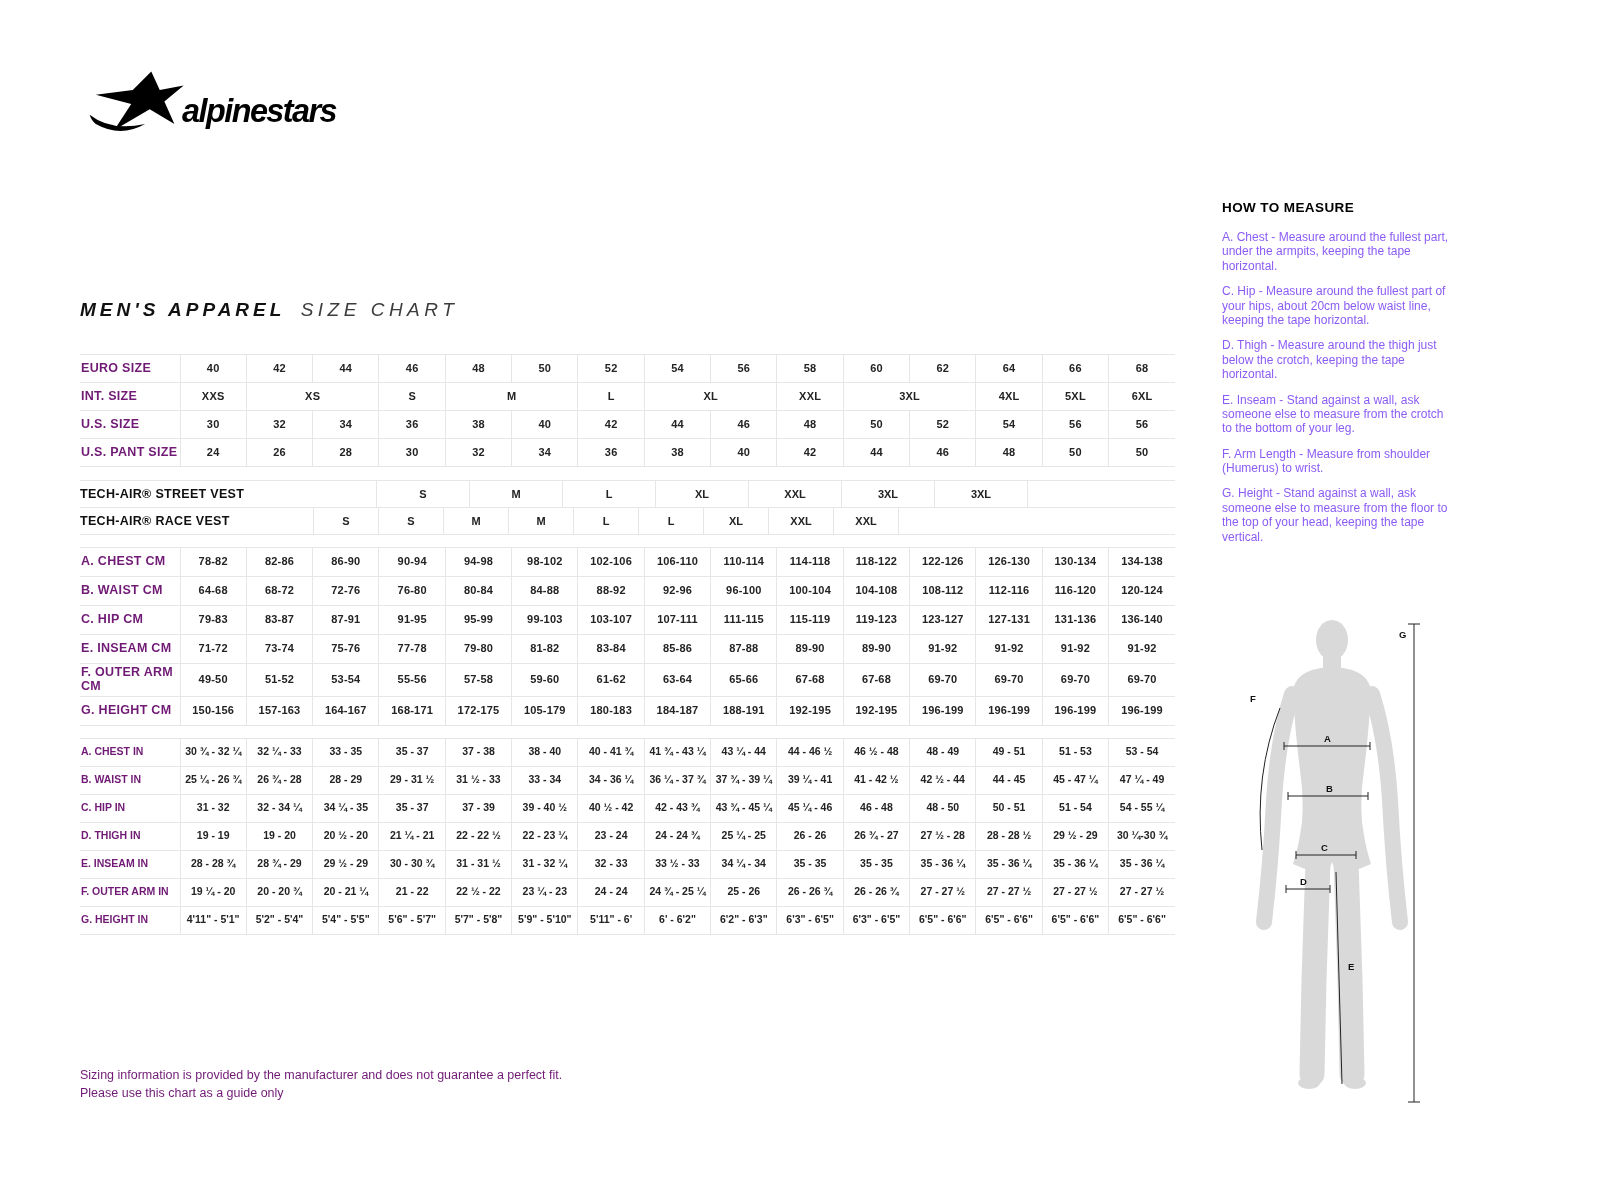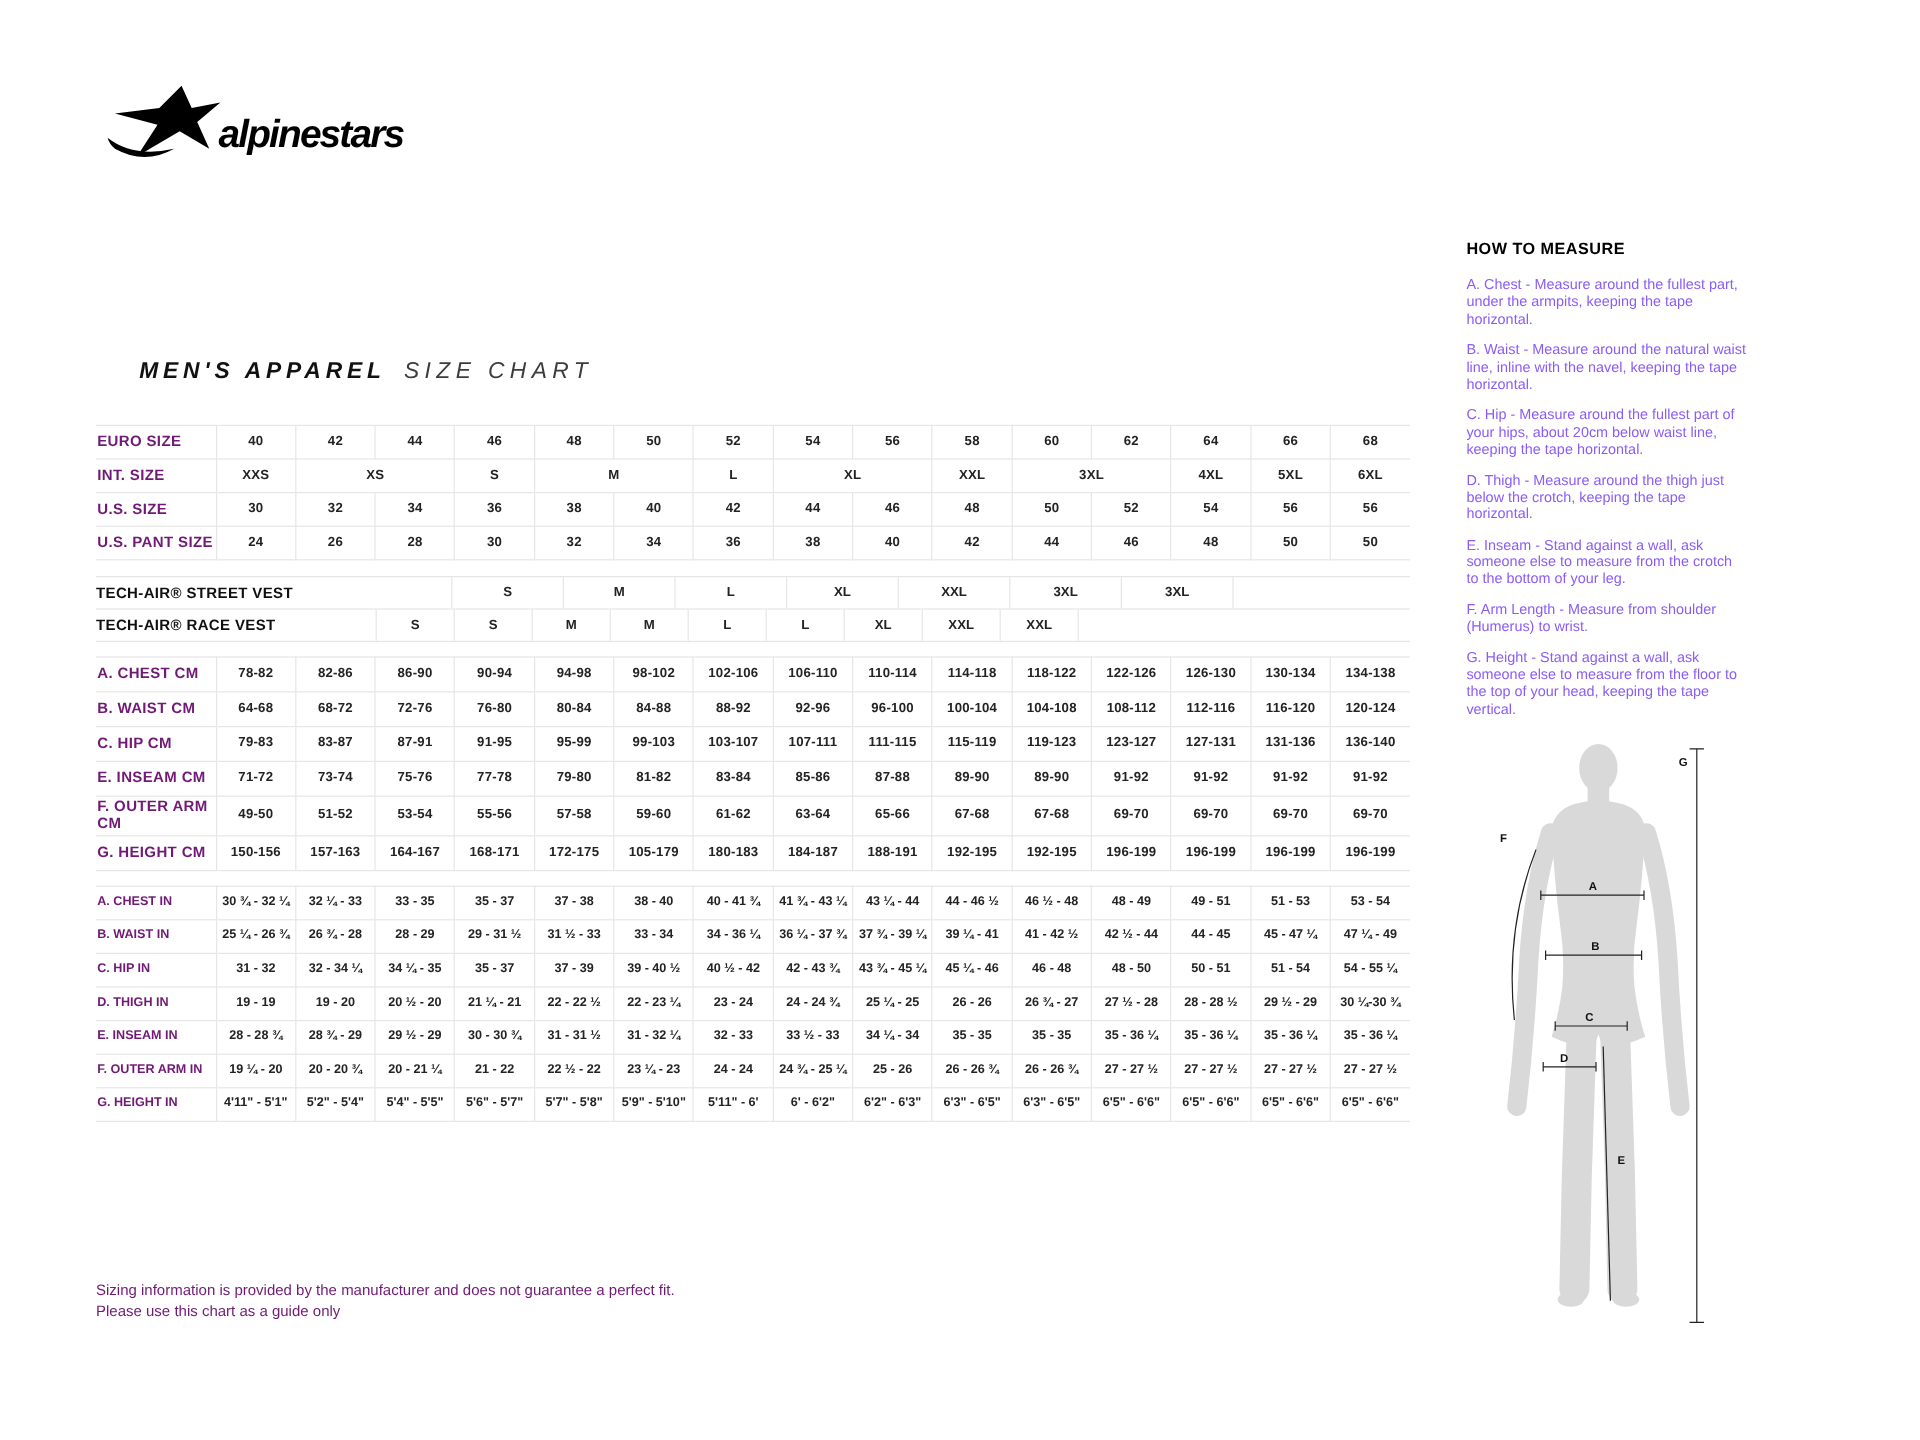--- a/index.html
+++ b/index.html
@@ -3,21 +3,21 @@
 <meta charset="utf-8">
 <style>
   html,body{margin:0;padding:0;background:#fff;}
   .page{position:relative;width:1600px;height:1200px;background:#ffffff;overflow:hidden;
         font-family:"Liberation Sans", sans-serif;color:#1a1a1a;}
 
   
   .logo{position:absolute;left:85px;top:66px;}
 
   
-  .title{position:absolute;left:80px;top:299px;font-size:19px;font-style:italic;white-space:nowrap;margin-left:36px;}
+  .title{position:absolute;left:80px;top:299px;font-size:19px;font-style:italic;white-space:nowrap;}
   .title .t-bold{font-weight:bold;letter-spacing:4px;color:#111;}
   .title .t-light{font-weight:normal;letter-spacing:4.5px;color:#3c3c3c;margin-left:10px;}
 
   
   .tables{position:absolute;left:80px;top:354px;width:1095px;}
   table{border-collapse:collapse;table-layout:fixed;width:1095px;}
   col.c-lbl{width:100px;}
   td{border:1px solid #e6e6e6;text-align:center;vertical-align:middle;
      font-size:11px;font-weight:bold;color:#232323;padding:0;line-height:1.05;
      letter-spacing:0.2px;white-space:nowrap;overflow:hidden;}
@@ -433,21 +433,20 @@
             <td colspan="1">6'5" - 6'6"</td>
           </tr>
         </tbody>
     </table>
   </div>
 
   <div class="howto">
     <div class="howto-h">HOW TO MEASURE</div>
     <div id="measure-items">
         <div class="m-item">A. Chest - Measure around the fullest part, under the armpits, keeping the tape horizontal.</div>
-        <div class="m-item">B. Waist - Measure around the natural waist line, inline with the navel, keeping the tape horizontal.</div>
         <div class="m-item">C. Hip - Measure around the fullest part of your hips, about 20cm below waist line, keeping the tape horizontal.</div>
         <div class="m-item">D. Thigh - Measure around the thigh just below the crotch, keeping the tape horizontal.</div>
         <div class="m-item">E. Inseam - Stand against a wall, ask someone else to measure from the crotch to the bottom of your leg.</div>
         <div class="m-item">F. Arm Length - Measure from shoulder (Humerus) to wrist.</div>
         <div class="m-item">G. Height - Stand against a wall, ask someone else to measure from the floor to the top of your head, keeping the tape vertical.</div>
       </div>
   </div>
 
   <div class="figure">
     <svg width="205" height="505" viewBox="0 0 205 505">

